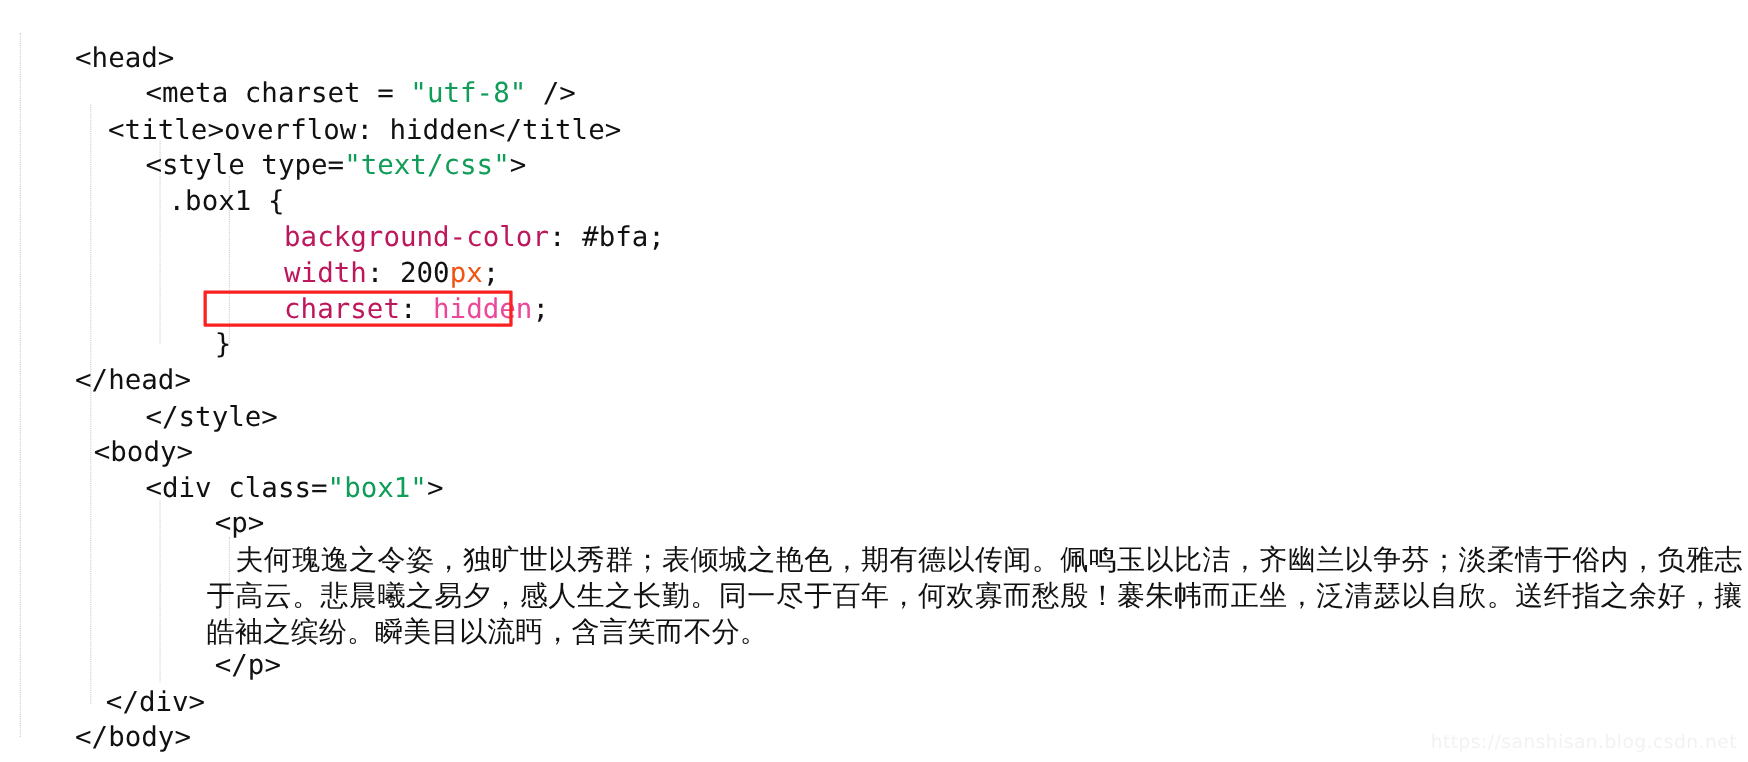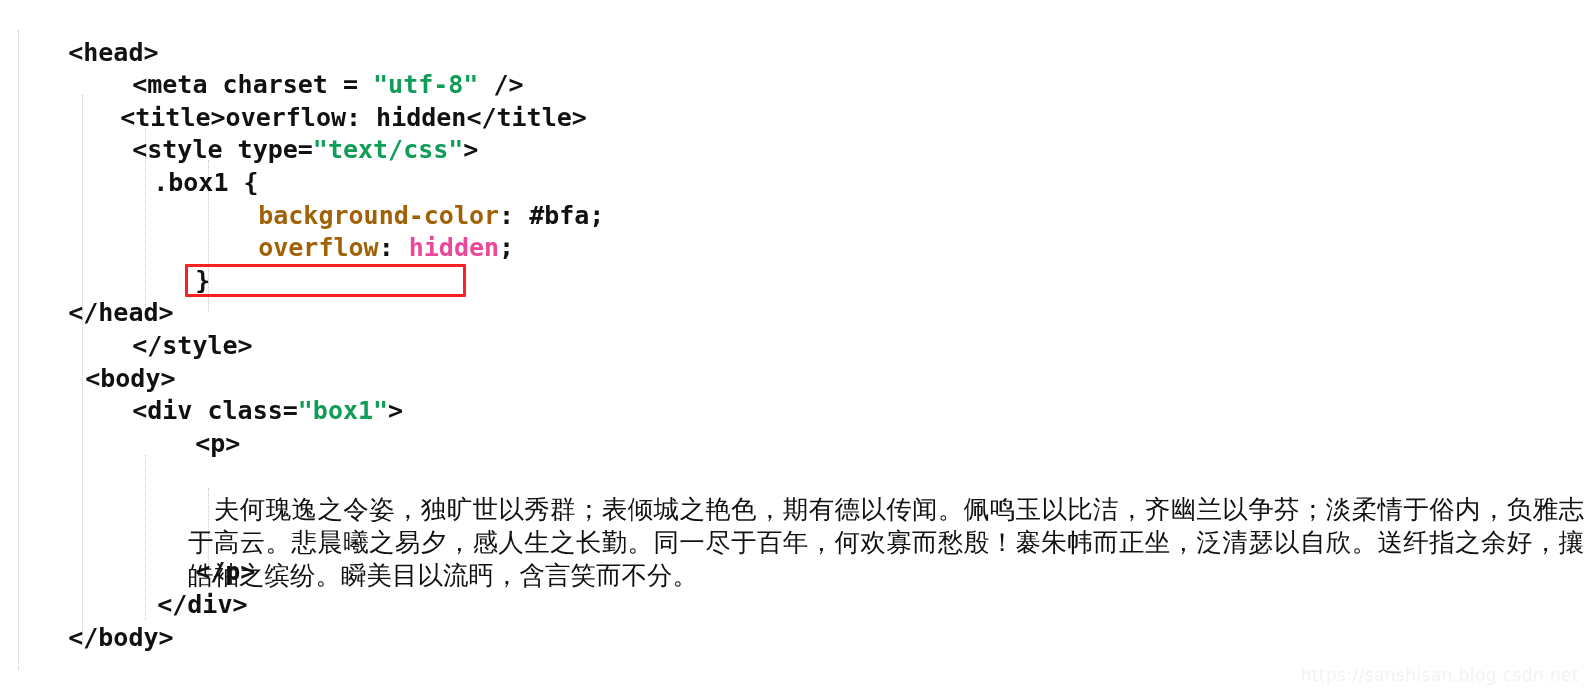--- a/index.html
+++ b/index.html
@@ -27,29 +27,28 @@
     position: relative;
     height: 32.6px;
     line-height: 32.6px;
     font-size: 25px;
     color: #111111;
     white-space: pre;
     letter-spacing: 0px;
     padding-left: 8px;
     box-sizing: border-box;
     font-family: "DejaVu Sans Mono", "Liberation Mono", monospace;
-    font-weight: bold;
   }
 
   .code-line > span { white-space: pre; }
 
   
   .tok-plain   { color: #111111; }
   .tok-string  { color: #0f9d58; }
-  .tok-prop    { color: #a16207; }
+  .tok-prop    { color: #be185d; }
   .tok-value   { color: #ec4899; }
   .tok-unit    { color: #ef5413; }
   .tok-num     { color: #111111; }
   .tok-punct   { color: #111111; }
 
   
   .indent-guide {
     position: absolute;
     top: 0;
     width: 1px;
@@ -106,40 +105,43 @@
   <div class="indent-guide" style="left:208px; top:488px; height:100px;"></div>
 
   <div class="code-line" style="padding-left:8px;">
     <span class="tok-plain">&lt;head&gt;</span>
   </div>
 
   <div class="code-line" style="padding-left:72px;">
     <span class="tok-plain">&lt;meta charset = </span><span class="tok-string">"utf-8"</span><span class="tok-plain"> /&gt;</span>
   </div>
 
-  <div class="code-line" style="padding-left:60px;">
+  <div class="code-line" style="padding-left:38px;">
     <span class="tok-plain">&lt;title&gt;overflow: hidden&lt;/title&gt;</span>
   </div>
 
   <div class="code-line" style="padding-left:72px;">
     <span class="tok-plain">&lt;style type=</span><span class="tok-string">"text/css"</span><span class="tok-plain">&gt;</span>
   </div>
 
   <div class="code-line" style="padding-left:93px;">
     <span class="tok-plain">.box1 {</span>
   </div>
 
   <div class="code-line" style="padding-left:198px;">
     <span class="tok-prop">background-color</span><span class="tok-punct">: </span><span class="tok-plain">#bfa;</span>
   </div>
 
+  <div class="code-line" style="padding-left:198px;">
+    <span class="tok-prop">width</span><span class="tok-punct">: </span><span class="tok-num">200</span><span class="tok-unit">px</span><span class="tok-punct">;</span>
+  </div>
 
 
   <div class="code-line" style="padding-left:198px;">
-    <span class="tok-prop">overflow</span><span class="tok-punct">: </span><span class="tok-value">hidden</span><span class="tok-punct">;</span>
+    <span class="tok-prop">charset</span><span class="tok-punct">: </span><span class="tok-value">hidden</span><span class="tok-punct">;</span>
   </div>
 
   <div class="code-line" style="padding-left:135px;">
     <span class="tok-plain">}</span>
   </div>
 
   <div class="code-line" style="padding-left:8px;">
     <span class="tok-plain">&lt;/head&gt;</span>
   </div>
 
@@ -158,21 +160,21 @@
   <div class="code-line" style="padding-left:135px;">
     <span class="tok-plain">&lt;p&gt;</span>
   </div>
 
   <div class="cjk-block" style="top:493px;">夫何瑰逸之令姿，独旷世以秀群；表倾城之艳色，期有德以传闻。佩鸣玉以比洁，齐幽兰以争芬；淡柔情于俗内，负雅志于高云。悲晨曦之易夕，感人生之长勤。同一尽于百年，何欢寡而愁殷！褰朱帏而正坐，泛清瑟以自欣。送纤指之余好，攘皓袖之缤纷。瞬美目以流眄，含言笑而不分。</div>
 
   <div class="code-line" style="padding-left:135px; margin-top:96px;">
     <span class="tok-plain">&lt;/p&gt;</span>
   </div>
 
-  <div class="code-line" style="padding-left:97px;">
+  <div class="code-line" style="padding-left:36px;">
     <span class="tok-plain">&lt;/div&gt;</span>
   </div>
 
   <div class="code-line" style="padding-left:8px;">
     <span class="tok-plain">&lt;/body&gt;</span>
   </div>
 
   <div class="highlight-box" style="left:185px; top:264px; width:281px; height:33px;"></div>
 
   <div class="watermark">https://sanshisan.blog.csdn.net</div>

